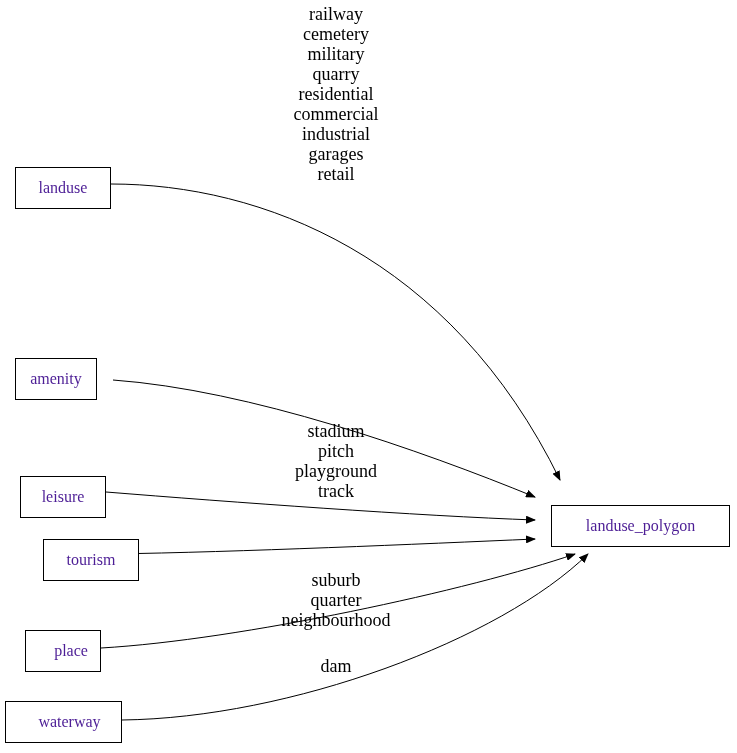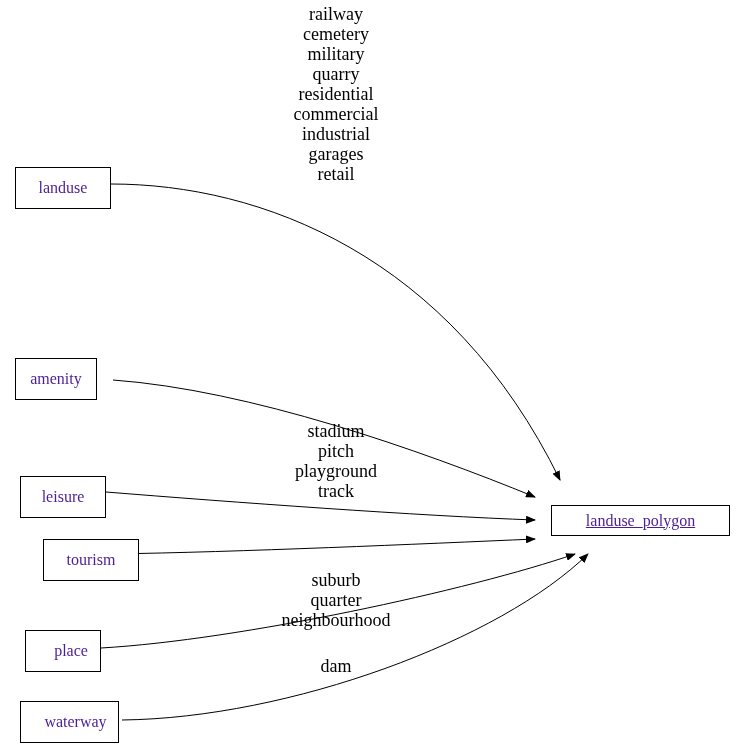--- a/index.html
+++ b/index.html
@@ -85,25 +85,25 @@
   </div>
 
   <div class="node" style="left:15px; top:539px; width:96px; height:42px;margin-left:28px;">
     <span>tourism</span>
   </div>
 
   <div class="node" style="left:25px; top:630px; width:76px; height:42px;padding-left:16px;">
     <span>place</span>
   </div>
 
-  <div class="node" style="left:20px; top:701px; width:99px; height:42px;padding-left:12px;">
+  <div class="node" style="left:5px; top:701px; width:117px; height:42px;padding-left:12px;">
     <span>waterway</span>
   </div>
 
-  <div class="node" style="left:551px; top:505px; width:179px; height:31px;text-decoration:underline;">
+  <div class="node" style="left:551px; top:505px; width:179px; height:42px;">
     <span>landuse_polygon</span>
   </div>
 
   <div class="edge-label" style="left:336px; top:4px;">railway
 cemetery
 military
 quarry
 residential
 commercial
 industrial

